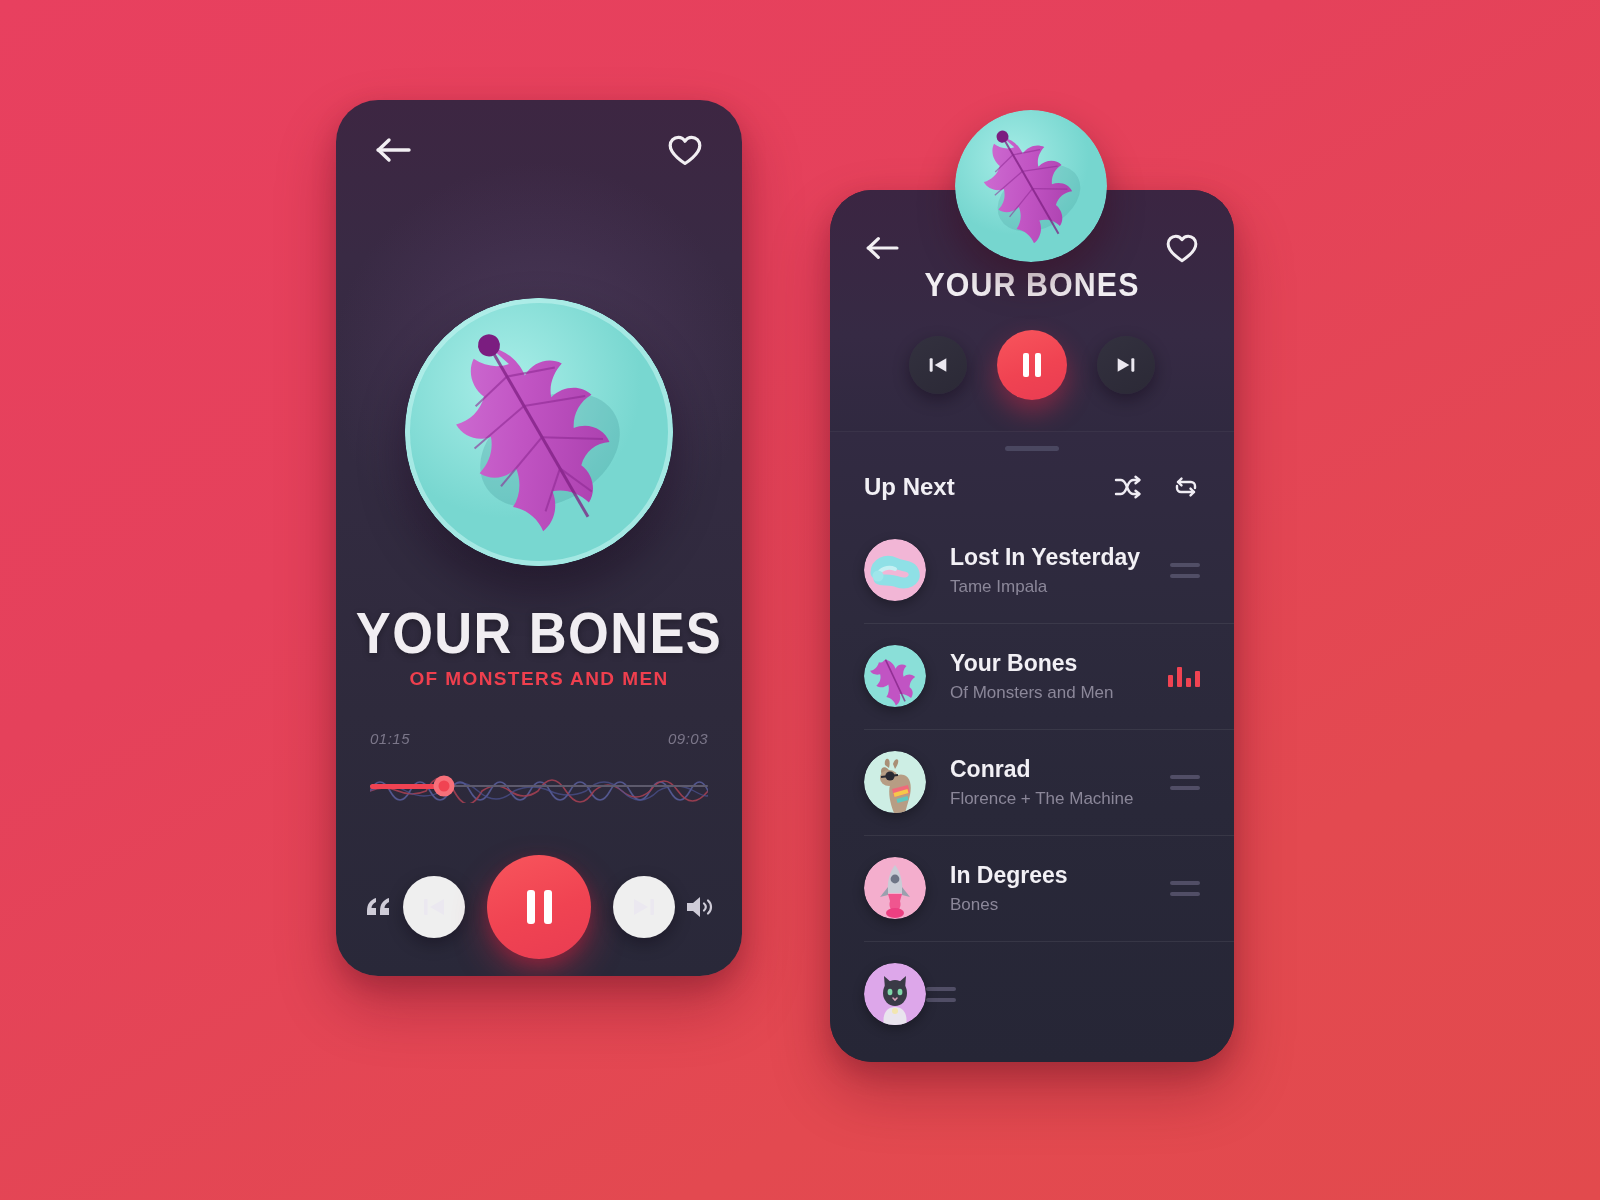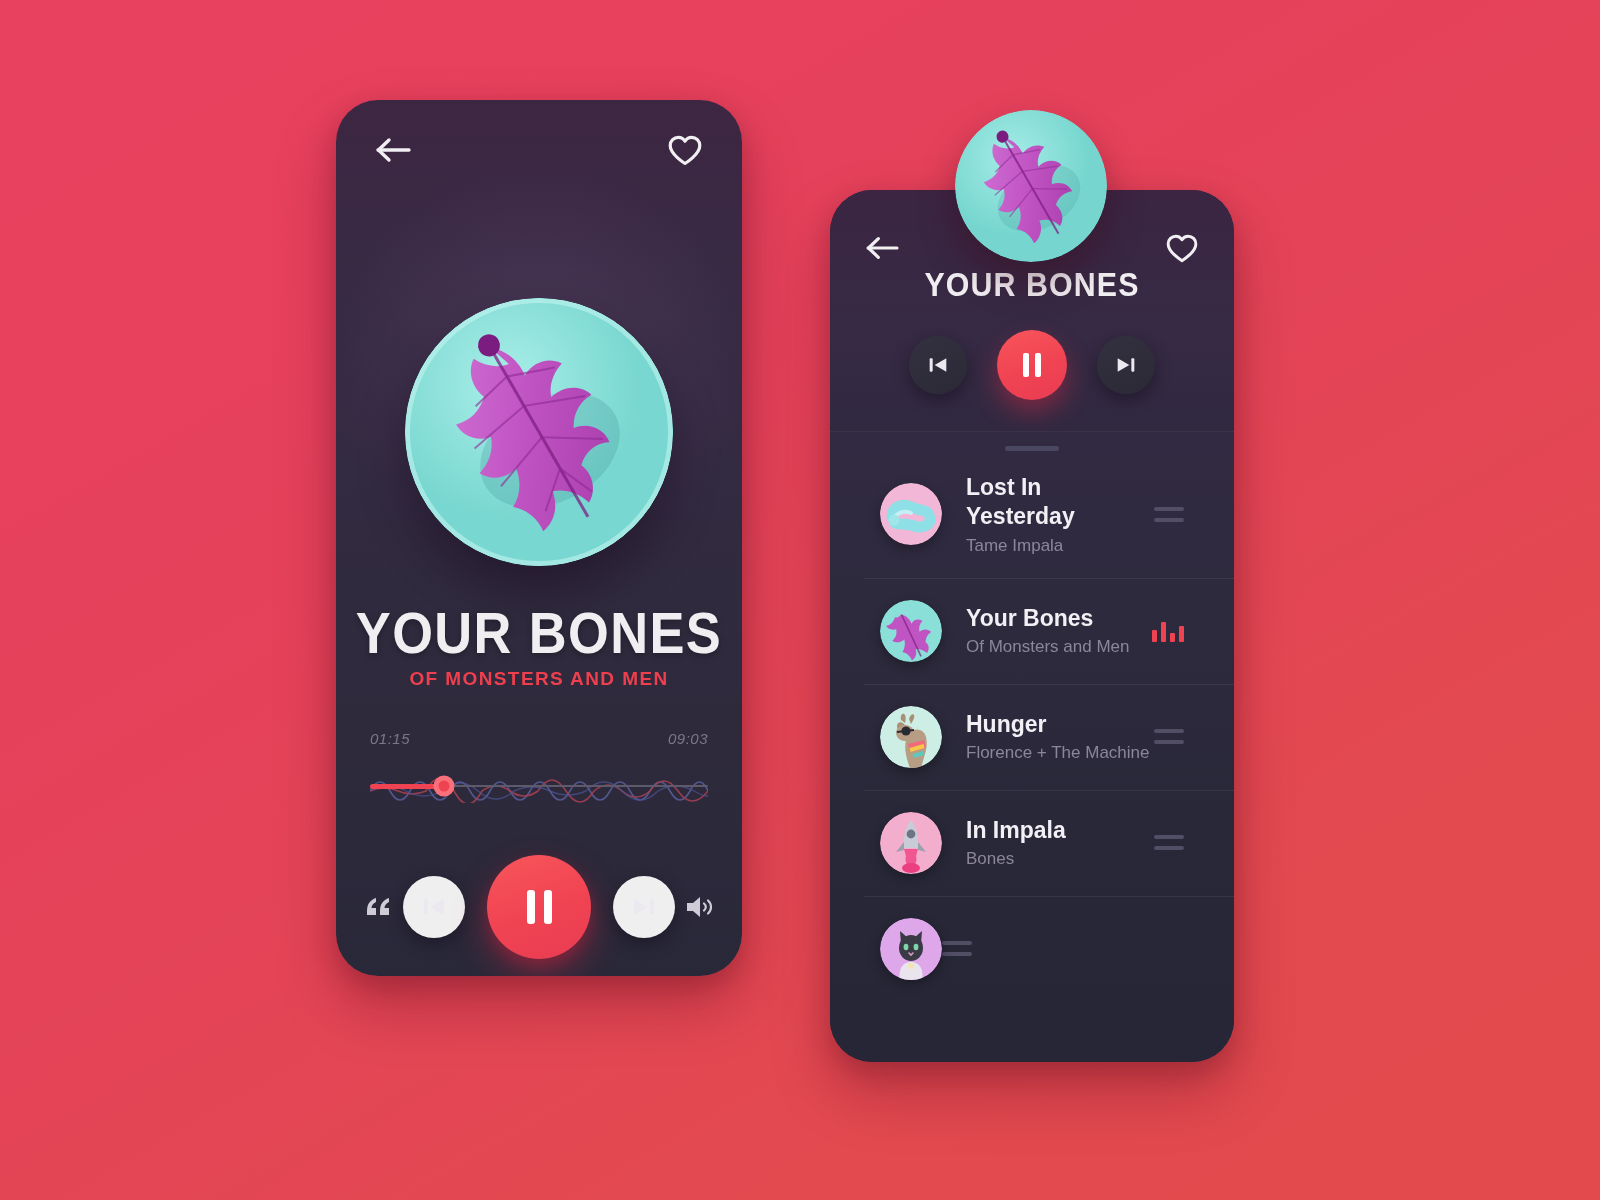--- a/index.html
+++ b/index.html
@@ -130,21 +130,21 @@
     position:absolute; left:0; top:242px; width:100%; bottom:0;
     background: linear-gradient(to bottom, #322a42 0%, #2d2a3d 30%, #292839 60%, #262636 100%);
     overflow:hidden;
   }
   .grab-handle { width:54px; height:5px; border-radius:3px; background:#4a4760; margin:14px auto 0; cursor:grab; }
   .list-head { display:flex; align-items:center; justify-content:space-between; padding:22px 34px 16px; }
   .list-head .ttl { font-size:24px; font-weight:bold; color:#f2f0f5; }
   .list-head .acts { display:flex; gap:30px; }
 
   .row {
-    display:flex; align-items:center; padding:22px 50px; position:relative; cursor:pointer;
+    display:flex; align-items:center; padding:22px 34px; position:relative; cursor:pointer;
   }
   .row + .row:before {
     content:""; position:absolute; left:34px; right:0; top:0; height:1px; background:rgba(255,255,255,.07);
   }
   .thumb { width:62px; height:62px; border-radius:50%; flex:0 0 62px; overflow:hidden; box-shadow:0 4px 12px rgba(0,0,0,.3); position:relative; }
   .row-txt { flex:1; margin-left:24px; min-width:0; }
   .row-title { font-size:23px; font-weight:bold; color:#f2f0f5; line-height:1.25; }
   .row-artist { font-size:17px; color:#8b8799; margin-top:5px; }
   .drag { display:flex; flex-direction:column; gap:7px; width:30px; cursor:grab; }
   .drag i { display:block; height:4px; background:#514e66; border-radius:2px; }
@@ -319,20 +319,41 @@
           <path d="M3 4 L3 20 L17 12 Z" fill="#ebe8f0"></path>
           <rect x="19.4" y="4" width="3.6" height="16" rx="1" fill="#ebe8f0"></rect>
         </svg>
       </button>
     </div>
   </div>
 
   <div class="p2-list">
     <div class="grab-handle"></div>
 
+    <div class="list-head">
+      <div class="ttl">Up Next</div>
+      <div class="acts">
+        <button class="icon-btn">
+          <svg width="28" height="24" viewBox="0 0 28 24">
+            <path d="M2 5 H7 C10 5 11.5 8 13 12 C14.5 16 16 19 19 19 H25" fill="none" stroke="#f0edf4" stroke-width="2.4" stroke-linecap="round"></path>
+            <path d="M2 19 H7 C10 19 11.5 16 13 12 C14.5 8 16 5 19 5 H25" fill="none" stroke="#f0edf4" stroke-width="2.4" stroke-linecap="round"></path>
+            <path d="M21.5 1.8 L25.5 5 L21.5 8.2" fill="none" stroke="#f0edf4" stroke-width="2.4" stroke-linecap="round" stroke-linejoin="round"></path>
+            <path d="M21.5 15.8 L25.5 19 L21.5 22.2" fill="none" stroke="#f0edf4" stroke-width="2.4" stroke-linecap="round" stroke-linejoin="round"></path>
+          </svg>
+        </button>
+        <button class="icon-btn">
+          <svg width="28" height="24" viewBox="0 0 28 24">
+            <path d="M6 7 H19 A4 4 0 0 1 23 11 V13" fill="none" stroke="#f0edf4" stroke-width="2.4" stroke-linecap="round"></path>
+            <path d="M22 17 H9 A4 4 0 0 1 5 13 V11" fill="none" stroke="#f0edf4" stroke-width="2.4" stroke-linecap="round"></path>
+            <path d="M9.5 3.6 L6 7 L9.5 10.4" fill="none" stroke="#f0edf4" stroke-width="2.4" stroke-linecap="round" stroke-linejoin="round"></path>
+            <path d="M18.5 13.6 L22 17 L18.5 20.4" fill="none" stroke="#f0edf4" stroke-width="2.4" stroke-linecap="round" stroke-linejoin="round"></path>
+          </svg>
+        </button>
+      </div>
+    </div>
 
     <div class="row">
       <div class="thumb">
         <svg viewBox="0 0 62 62" width="62" height="62">
           <circle cx="31" cy="31" r="31" fill="#f2b6d6"></circle>
           <path d="M12 34 C12 24 22 20 31 24 C40 28 48 26 50 34 C52 42 42 46 34 43 C26 40 18 42 15 40" fill="none" stroke="#8fe0e6" stroke-width="11" stroke-linecap="round"></path>
           <path d="M14 36 C16 30 24 27 31 30" fill="none" stroke="#c5f0f3" stroke-width="4" stroke-linecap="round"></path>
           <circle cx="14" cy="37" r="5.5" fill="#9fe6ea"></circle>
         </svg>
       </div>
@@ -382,21 +403,21 @@
           <path d="M21 14 C20 10 22 7 24 8 C26 9 26 13 25 17 Z" fill="#a98f76"></path>
           <path d="M29 13 C30 9 33 7 34 9 C35 11 33 15 31 18 Z" fill="#a98f76"></path>
           <circle cx="26" cy="25" r="4.6" fill="#2a2a33"></circle>
           <path d="M17 26 L34 24" stroke="#2a2a33" stroke-width="2" fill="none"></path>
           <path d="M28 38 L44 34 L46 42 L30 46 Z" fill="#f06a7a"></path>
           <path d="M30 44 L44 40" stroke="#f5c84a" stroke-width="4" fill="none"></path>
           <path d="M33 50 L44 47" stroke="#5ec8c0" stroke-width="4" fill="none"></path>
         </svg>
       </div>
       <div class="row-txt">
-        <div class="row-title">Hunger</div>
+        <div class="row-title">Conrad</div>
         <div class="row-artist">Florence + The Machine</div>
       </div>
       <div class="drag">
           <i></i>
           <i></i>
         </div>
     </div>
 
     <div class="row">
       <div class="thumb">
@@ -405,21 +426,21 @@
           <path d="M31 8 C37 16 39 26 38 36 L24 36 C23 26 25 16 31 8 Z" fill="#c9ccd6"></path>
           <path d="M24 30 L16 40 L24 38 Z" fill="#9ba0ae"></path>
           <path d="M38 30 L46 40 L38 38 Z" fill="#9ba0ae"></path>
           <circle cx="31" cy="22" r="4.4" fill="#6d7486"></circle>
           <path d="M24 37 L38 37 L36 44 L26 44 Z" fill="#f0568f"></path>
           <path d="M26 44 C24 50 28 54 31 58 C34 54 38 50 36 44 Z" fill="#f0568f"></path>
           <ellipse cx="31" cy="56" rx="9" ry="5" fill="#ec3f81"></ellipse>
         </svg>
       </div>
       <div class="row-txt">
-        <div class="row-title">In Impala</div>
+        <div class="row-title">In Degrees</div>
         <div class="row-artist">Bones</div>
       </div>
       <div class="drag">
           <i></i>
           <i></i>
         </div>
     </div>
 
     <div class="row">
       <div class="thumb">

